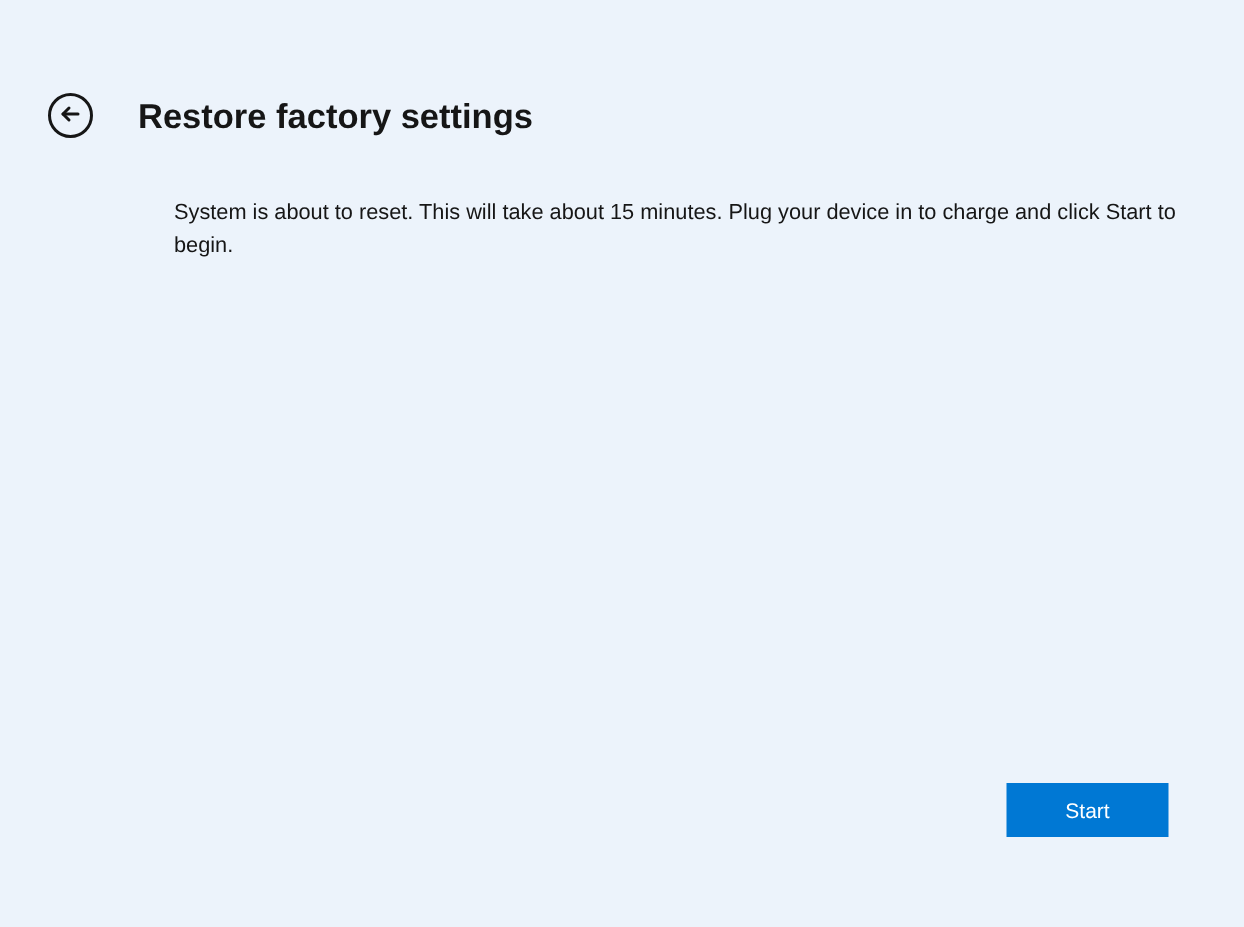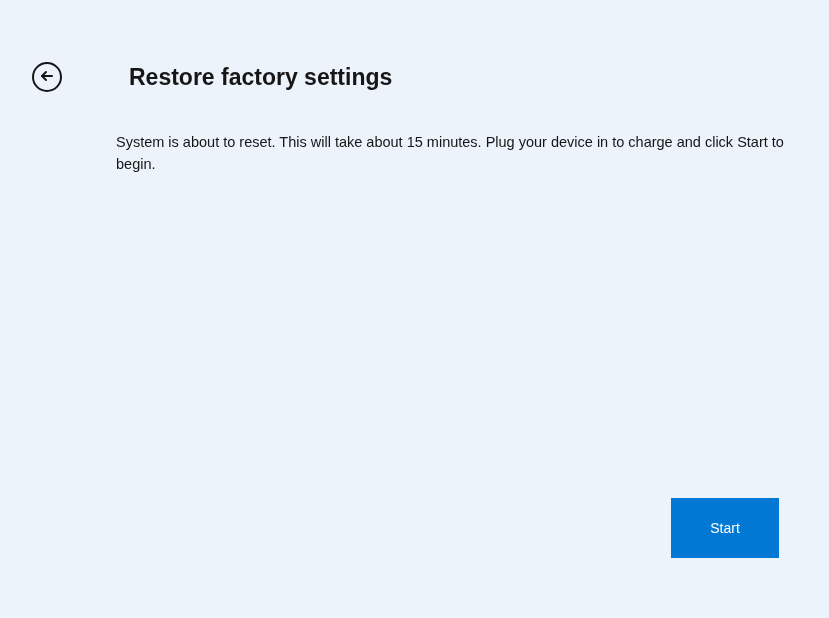--- a/index.html
+++ b/index.html
@@ -13,21 +13,20 @@
       background-color: #ecf3fb;
       font-family: "Segoe UI", -apple-system, BlinkMacSystemFont, sans-serif;
       position: relative;
       overflow: hidden;
     }
     .header {
       display: flex;
       align-items: center;
       padding-top: 62px;
       padding-left: 32px;
-      gap: 37px;
     }
     .back-button {
       width: 30px;
       height: 30px;
       border: 2px solid #161616;
       border-radius: 50%;
       background: transparent;
       display: flex;
       align-items: center;
       justify-content: center;
@@ -55,21 +54,21 @@
     }
     .button-row {
       position: absolute;
       bottom: 60px;
       right: 50px;
       display: flex;
       gap: 22px;
     }
     .btn {
       width: 108px;
-      height: 60px;
+      height: 36px;
       font-size: 14px;
       font-family: inherit;
       cursor: pointer;
       display: flex;
       align-items: center;
       justify-content: center;
     }
     .btn-primary {
       background-color: #0078d4;
       color: #ffffff;

